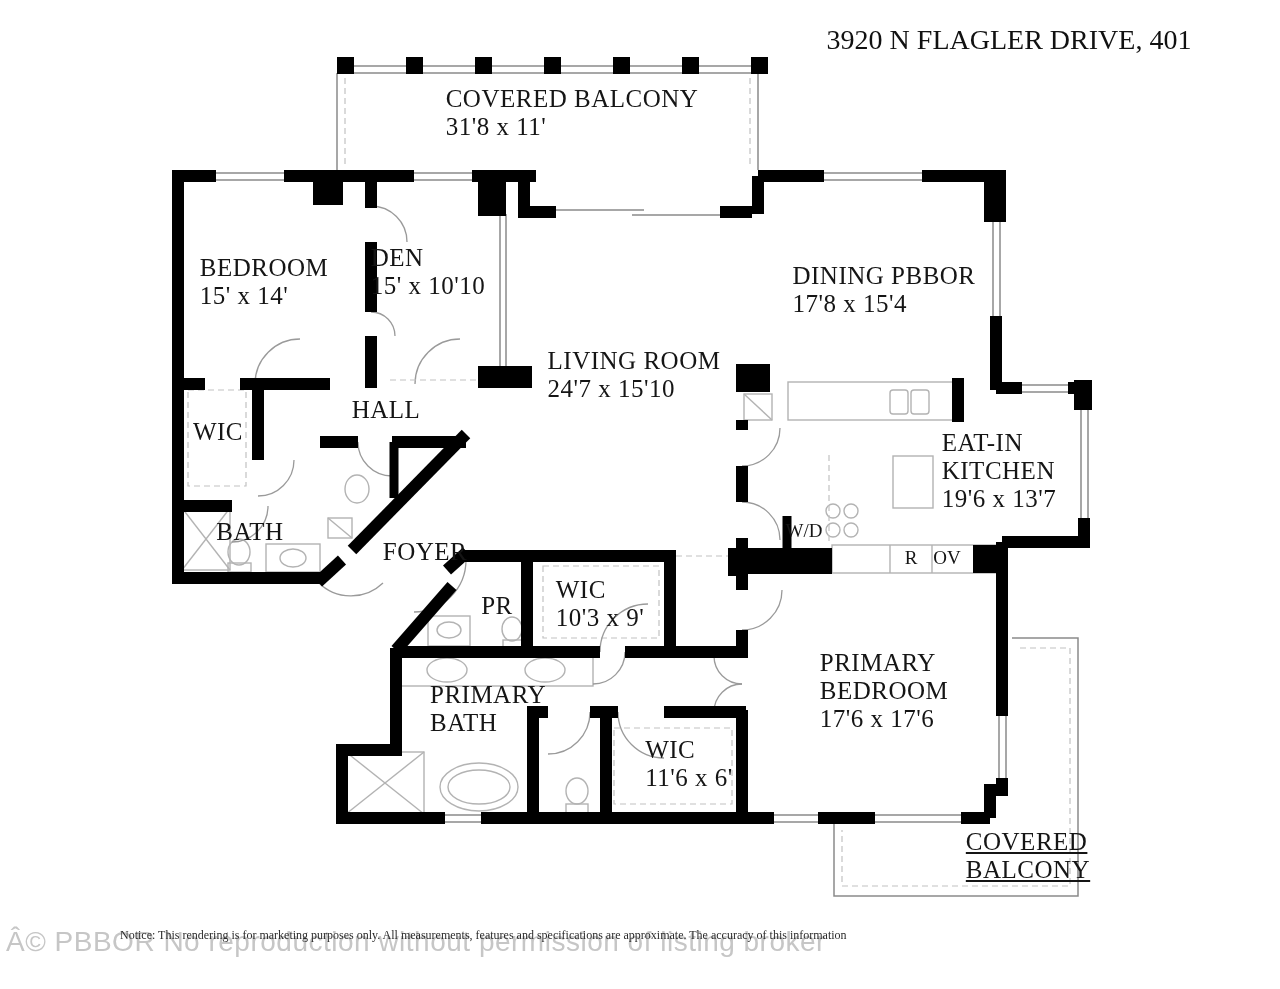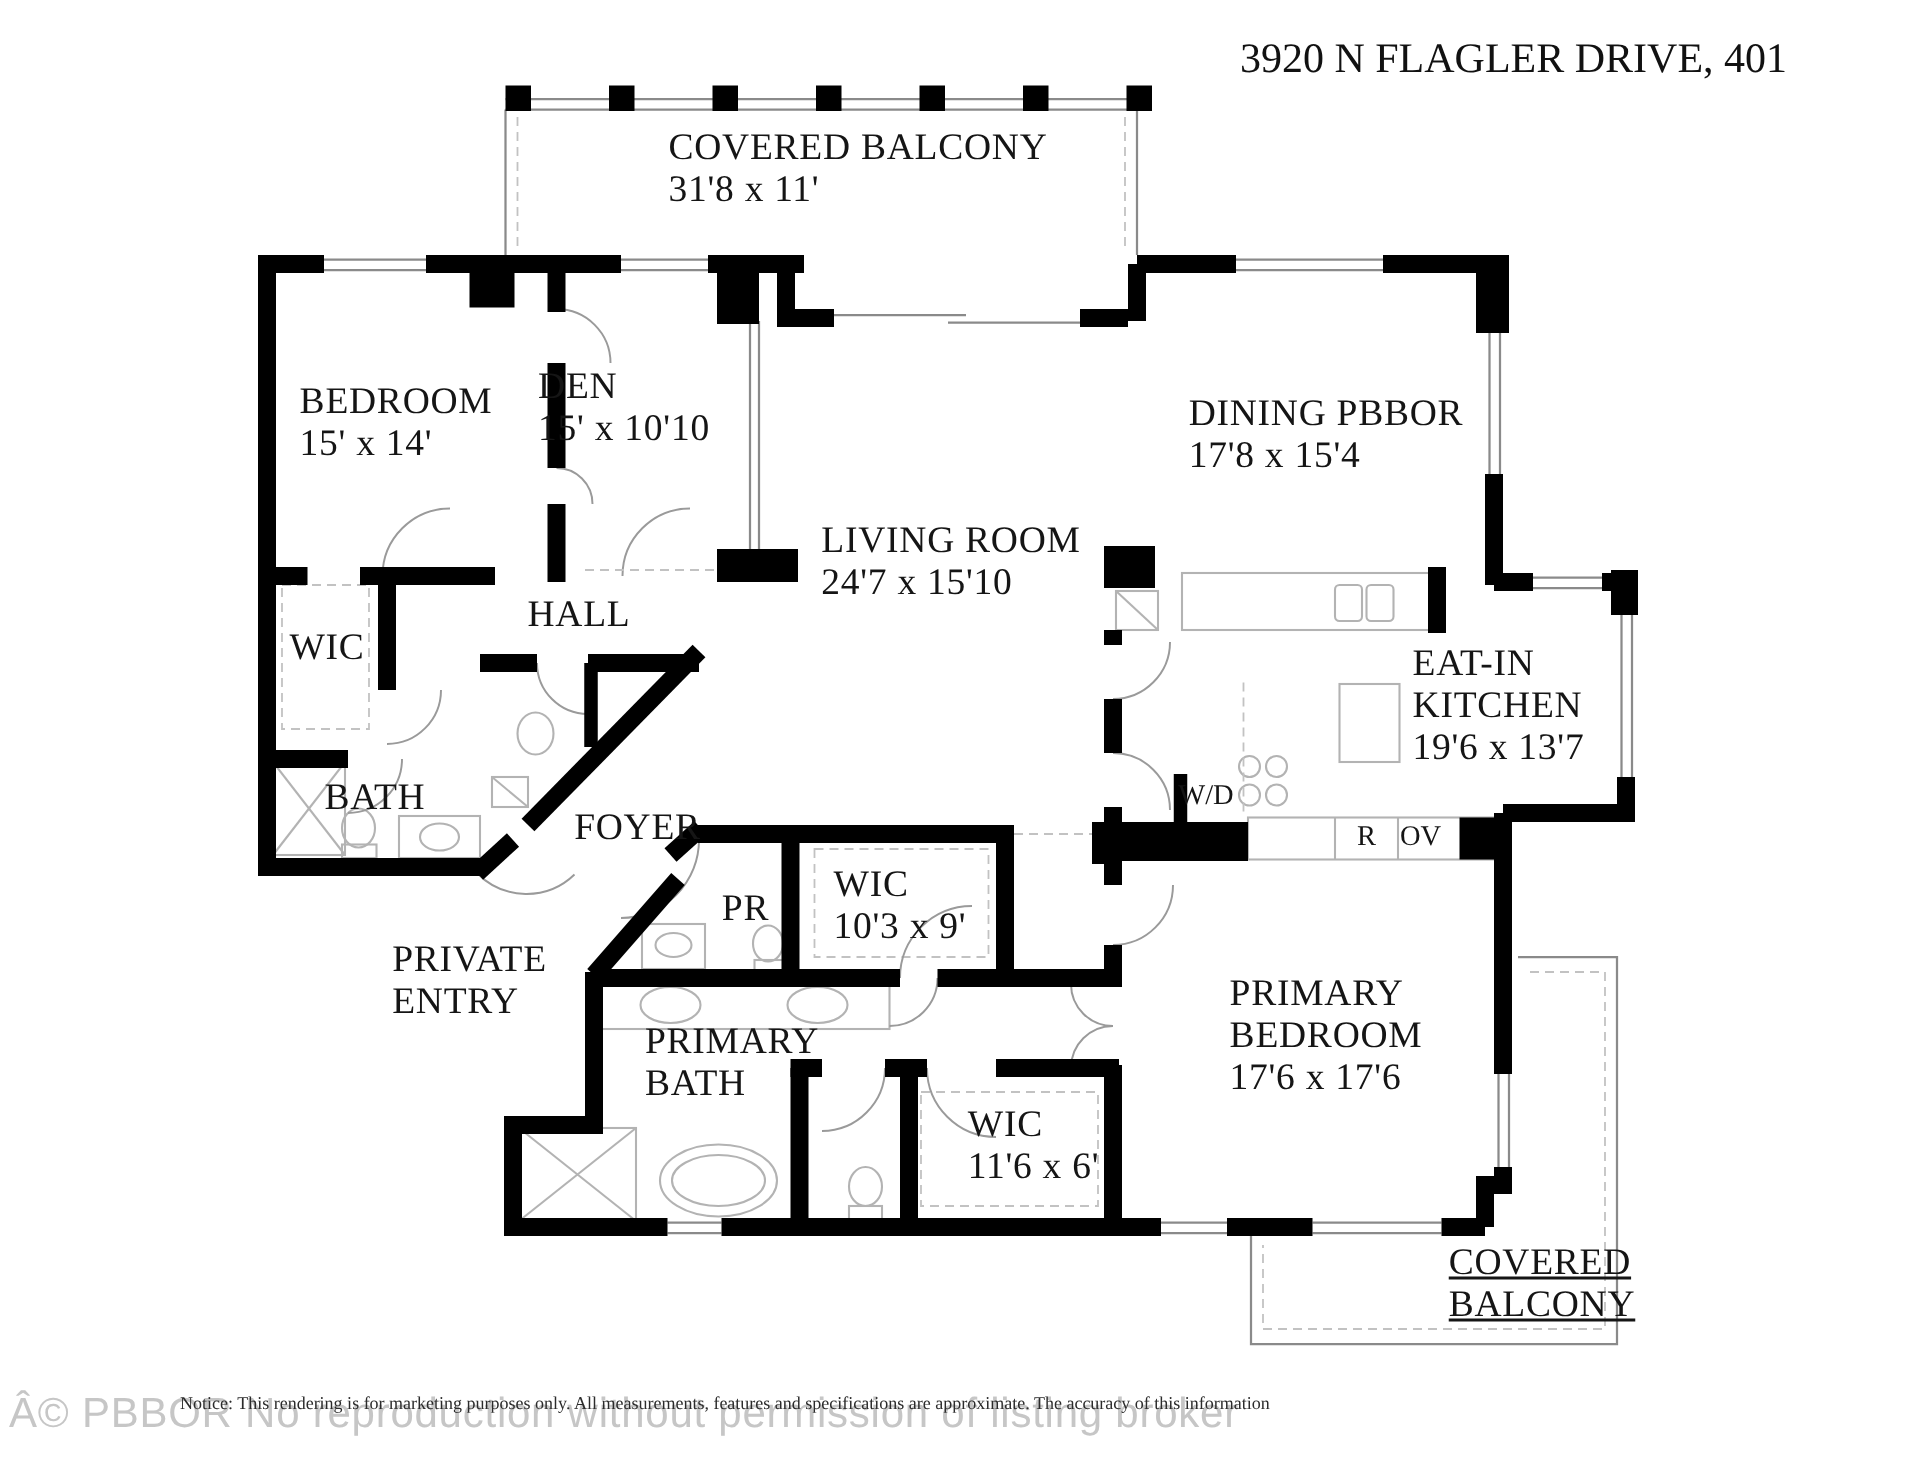--- a/index.html
+++ b/index.html
@@ -242,21 +242,21 @@
   <div class="lbl" style="left:572px;top:113px;">
     <span class="ln">COVERED BALCONY</span>
     <span class="ln">31'8 x 11'</span>
   </div>
 
   <div class="lbl" style="left:264px;top:282px;">
     <span class="ln">BEDROOM</span>
     <span class="ln">15' x 14'</span>
   </div>
 
-  <div class="lbl" style="left:416px;top:272px;">
+  <div class="lbl" style="left:428px;top:272px;">
     <span class="ln">DEN</span>
     <span class="ln">15' x 10'10</span>
   </div>
 
   <div class="lbl" style="left:884px;top:290px;">
     <span class="ln">DINING PBBOR</span>
     <span class="ln">17'8 x 15'4</span>
   </div>
 
   <div class="lbl" style="left:634px;top:375px;">
@@ -298,24 +298,20 @@
 
   <div class="lbl" style="left:600px;top:604px;">
     <span class="ln">WIC</span>
     <span class="ln">10'3 x 9'</span>
   </div>
 
   <div class="lbl" style="left:497px;top:606px;">
     <span class="ln">PR</span>
   </div>
 
-  <div class="lbl" style="left:313px;top:654px;">
-    <span class="ln">PRIVATE</span>
-    <span class="ln">ENTRY</span>
-  </div>
 
   <div class="lbl" style="left:488px;top:709px;">
     <span class="ln">PRIMARY</span>
     <span class="ln">BATH</span>
   </div>
 
   <div class="lbl" style="left:884px;top:691px;">
     <span class="ln">PRIMARY</span>
     <span class="ln">BEDROOM</span>
     <span class="ln">17'6 x 17'6</span>

